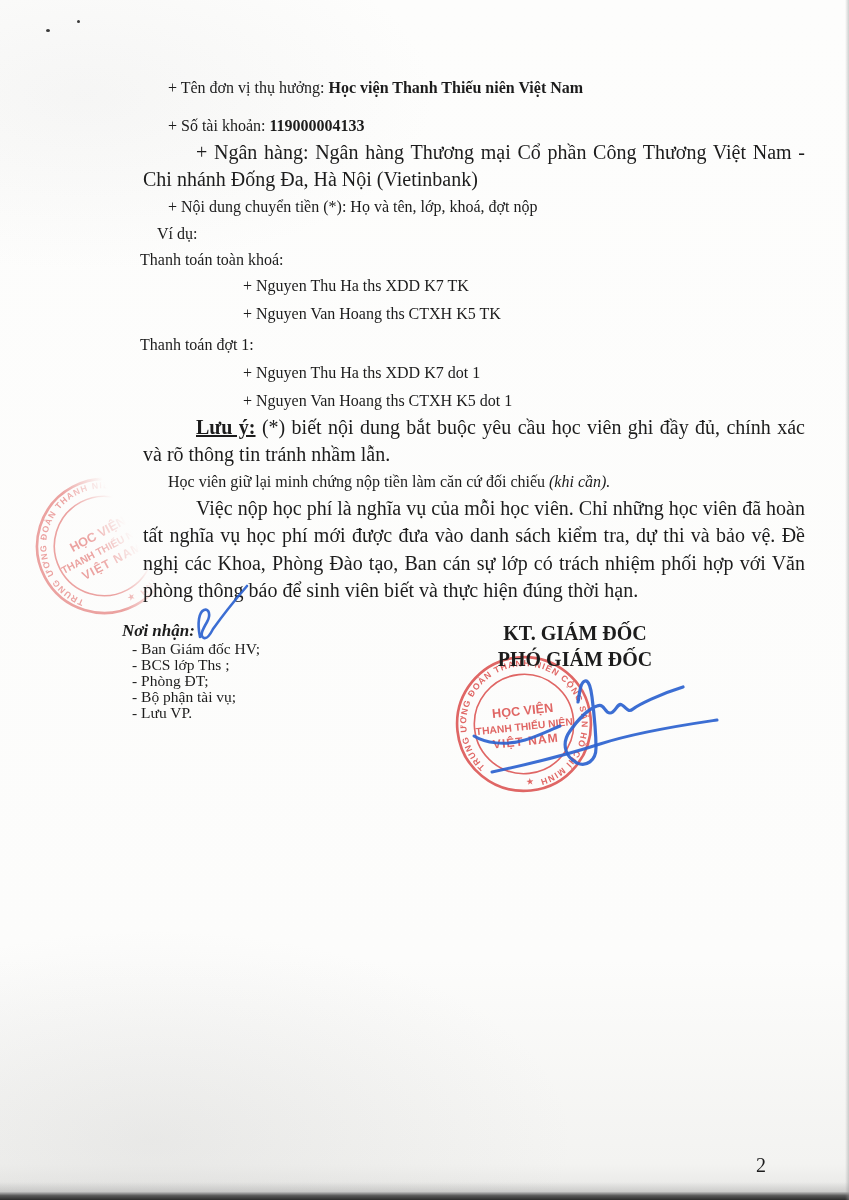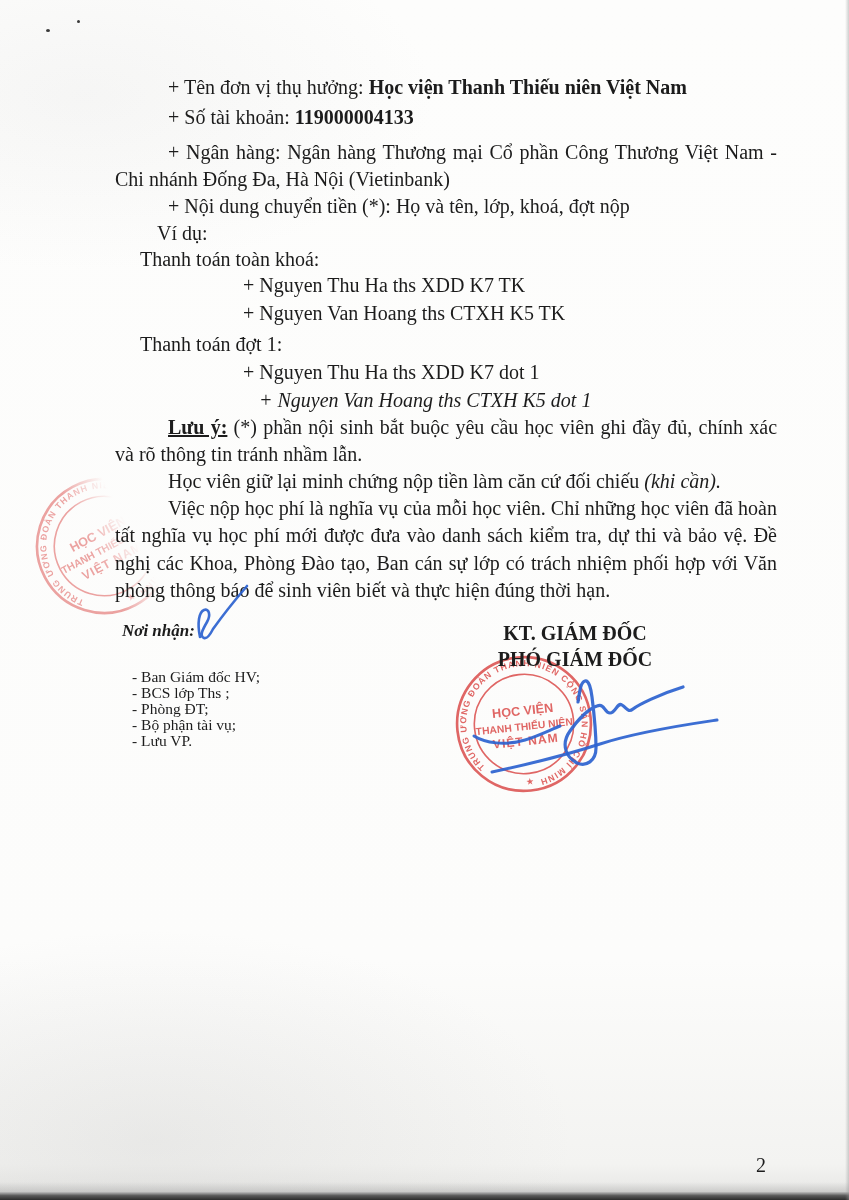--- a/index.html
+++ b/index.html
@@ -6,24 +6,24 @@
   .page{
     position:relative;width:849px;height:1200px;overflow:hidden;
     background:
       radial-gradient(ellipse 600px 300px at 18% 95%, rgba(180,180,180,.18), transparent 70%),
       radial-gradient(ellipse 500px 250px at 10% 8%, rgba(200,200,200,.14), transparent 70%),
       linear-gradient(180deg,#fdfdfc 0%, #fcfcfb 80%, #f3f3f1 97%, #e4e4e2 100%);
     font-family:"Liberation Serif","DejaVu Serif",serif;
     color:#1c1c1c;
   }
   .abs{position:absolute;}
-  .txt{font-size:20px;line-height:27px;white-space:nowrap;z-index:2;}
+  .txt{font-size:16px;line-height:27px;white-space:nowrap;z-index:2;}
   .doc{position:absolute;left:115px;top:0;width:662px;height:100%;z-index:2;}
   .para{position:absolute;width:662px;font-size:20px;line-height:27.3px;text-align:justify;white-space:normal;}
-  .indent{text-indent:53px;}
+  .indent{text-indent:53px;margin-left:28px;}
   b,.bold{font-weight:700;}
   .note-label{font-weight:700;text-decoration:underline;}
   .ital{font-style:italic;}
   .recip-label{font-size:17px;font-weight:700;font-style:italic;}
   .recip-item{font-size:15.5px;line-height:15.9px;white-space:nowrap;}
   .sigline{width:310px;text-align:center;font-weight:700;font-size:20px;line-height:26px;white-space:nowrap;z-index:2;}
   .signer{width:310px;text-align:center;font-weight:700;font-size:21px;white-space:nowrap;z-index:2;}
   .pagenum{font-size:20px;z-index:2;}
   .stamp{z-index:1;mix-blend-mode:multiply;}
   .stamp .ring-outer{fill:none;stroke:#dd4a48;stroke-width:2.6;}
@@ -73,45 +73,45 @@
       <text class="c1" x="75" y="66" text-anchor="middle">HỌC VIỆN</text>
       <text class="c2" x="75" y="81" text-anchor="middle">THANH THIẾU NIÊN</text>
       <text class="c3" x="75" y="96" text-anchor="middle">VIỆT NAM</text>
       <text class="star" x="75" y="135" text-anchor="middle">★</text>
     </g>
   </svg>
 
   <div class="doc">
     <div class="abs txt" style="top:74px;left:53px;"><span>+ Tên đơn vị thụ hưởng: </span><b>Học viện Thanh Thiếu niên Việt Nam</b></div>
 
-    <div class="abs txt" style="top:104px;left:53px;text-align:right;"><span>+ Số tài khoản: </span><b>119000004133</b></div>
+    <div class="abs txt" style="top:112px;left:53px;text-align:right;"><span>+ Số tài khoản: </span><b>119000004133</b></div>
 
     <div class="para indent" style="top:139px;">+ Ngân hàng: Ngân hàng Thương mại Cổ phần Công Thương Việt Nam - Chi nhánh Đống Đa, Hà Nội (Vietinbank)</div>
 
     <div class="abs txt" style="top:193px;left:53px;">+ Nội dung chuyển tiền (*): Họ và tên, lớp, khoá, đợt nộp</div>
 
     <div class="abs txt" style="top:220px;left:42px;">Ví dụ:</div>
 
     <div class="abs txt" style="top:246px;left:25px;">Thanh toán toàn khoá:</div>
     <div class="abs txt" style="top:272px;left:128px;">+ Nguyen Thu Ha ths XDD K7 TK</div>
     <div class="abs txt" style="top:300px;left:128px;">+ Nguyen Van Hoang ths CTXH K5 TK</div>
 
     <div class="abs txt" style="top:331px;left:25px;">Thanh toán đợt 1:</div>
     <div class="abs txt" style="top:359px;left:128px;">+ Nguyen Thu Ha ths XDD K7 dot 1</div>
-    <div class="abs txt" style="top:387px;left:144px;font-style:italic;">+ Nguyen Van Hoang ths CTXH K5 dot 1</div>
+    <div class="abs txt" style="top:387px;left:128px;">+ Nguyen Van Hoang ths CTXH K5 dot 1</div>
 
-    <div class="para indent" style="top:414px;"><span class="note-label">Lưu ý:</span><span> (*) phần nội sinh bắt buộc yêu cầu học viên ghi đầy đủ, chính xác và rõ thông tin tránh nhầm lẫn.</span></div>
+    <div class="para indent" style="top:414px;"><span class="note-label">Lưu ý:</span><span> (*) biết nội dung bắt buộc yêu cầu học viên ghi đầy đủ, chính xác và rõ thông tin tránh nhầm lẫn.</span></div>
 
     <div class="abs txt" style="top:468px;left:53px;"><span>Học viên giữ lại minh chứng nộp tiền làm căn cứ đối chiếu </span><span class="ital">(khi cần).</span></div>
 
     <div class="para indent" style="top:495px;">Việc nộp học phí là nghĩa vụ của mỗi học viên. Chỉ những học viên đã hoàn tất nghĩa vụ học phí mới được đưa vào danh sách kiểm tra, dự thi và bảo vệ. Đề nghị các Khoa, Phòng Đào tạo, Ban cán sự lớp có trách nhiệm phối hợp với Văn phòng thông báo để sinh viên biết và thực hiện đúng thời hạn.</div>
   </div>
 
   <div class="abs recip-label" style="left:122px;top:621px;z-index:2;">Nơi nhận:</div>
-  <div class="abs" style="left:132px;top:669px;z-index:2;">
+  <div class="abs" style="left:132px;top:641px;z-index:2;">
     <div class="recip-item">- Ban Giám đốc HV;</div>
     <div class="recip-item">- BCS lớp Ths ;</div>
     <div class="recip-item">- Phòng ĐT;</div>
     <div class="recip-item">- Bộ phận tài vụ;</div>
     <div class="recip-item">- Lưu VP.</div>
   </div>
 
   <div class="abs sigline" style="left:420px;top:620px;">KT. GIÁM ĐỐC</div>
   <div class="abs sigline" style="left:420px;top:646px;">PHÓ GIÁM ĐỐC</div>
 

